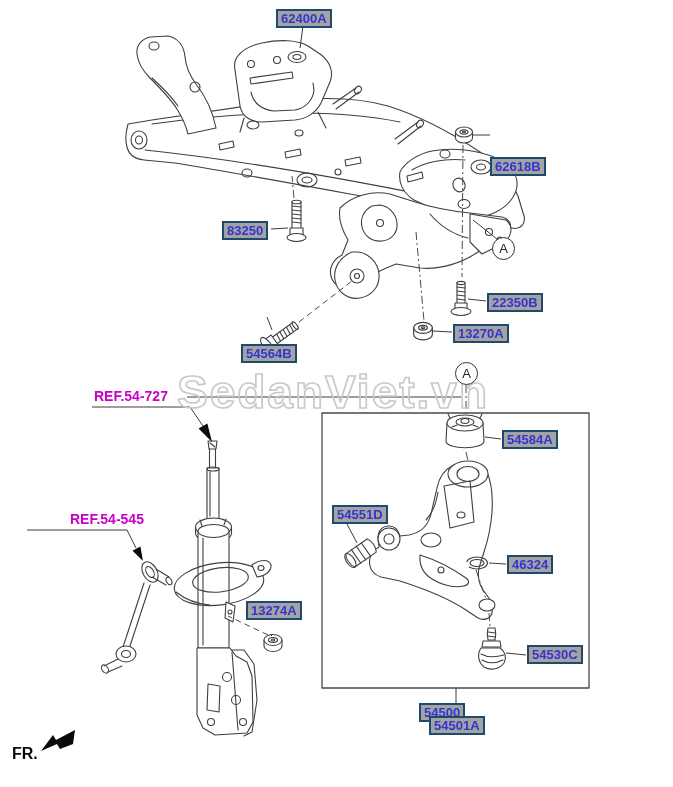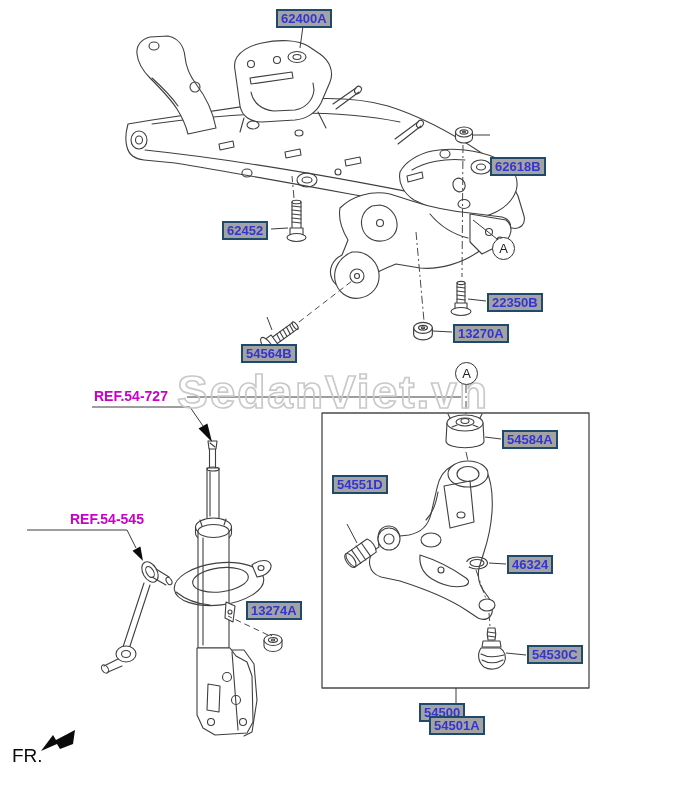--- a/index.html
+++ b/index.html
@@ -25,21 +25,21 @@
   }
   .reflabel {
     position:absolute; color:#c800c8; font-weight:bold; font-size:14px; line-height:15px;
     white-space:nowrap; z-index:5;
   }
   .callout {
     position:absolute; width:21px; height:21px; border:1.4px solid #333333; border-radius:50%;
     background:#ffffff; color:#222222; font-size:13px; text-align:center; line-height:21px;
     z-index:4;
   }
-  .frlabel { position:absolute; color:#0a0a0a; font-weight:normal; font-size:19px; z-index:5; }
+  .frlabel { position:absolute; color:#0a0a0a; font-weight:bold; font-size:16px; z-index:5; }
 </style>
 </head>
 <body>
 
 <div class="stage">
 
   <svg width="673" height="787" viewBox="0 0 673 787">
 
     <g>
 
@@ -297,26 +297,26 @@
       <polygon class="blk" points="143,561 140.4,546.6 132.5,550.8"></polygon>
     </g>
 
     <text class="wm" x="333" y="408" text-anchor="middle">SedanViet.vn</text>
 
     <polygon class="blk" points="41,751 53,735 56,740 75,730 73,744 60,749 57,744"></polygon>
   </svg>
 
   <div class="plabel" style="left:276px; top:9px;">62400A</div>
   <div class="plabel" style="left:490px; top:127px;margin-top:30px;">62618B</div>
-  <div class="plabel" style="left:222px; top:221px;">62452</div>
+  <div class="plabel" style="left:222px; top:221px;">83250</div>
   <div class="plabel" style="left:241px; top:300px;margin-top:44px;">54564B</div>
   <div class="plabel" style="left:487px; top:293px;">22350B</div>
   <div class="plabel" style="left:453px; top:324px;">13270A</div>
   <div class="plabel" style="left:502px; top:430px;">54584A</div>
-  <div class="plabel" style="left:332px; top:475px;">54551D</div>
+  <div class="plabel" style="left:332px; top:505px;">54551D</div>
   <div class="plabel" style="left:507px; top:555px;">46324</div>
   <div class="plabel" style="left:246px; top:601px;">13274A</div>
   <div class="plabel" style="left:527px; top:645px;">54530C</div>
   <div class="plabel" style="left:419px; top:703px;">54500</div>
   <div class="plabel" style="left:429px; top:716px;">54501A</div>
 
   <div class="reflabel" style="left:94px; top:389px;">REF.54-727</div>
   <div class="reflabel" style="left:30px; top:512px;margin-left:40px;">REF.54-545</div>
 
   <div class="callout" style="left:492px; top:237px;">A</div>

